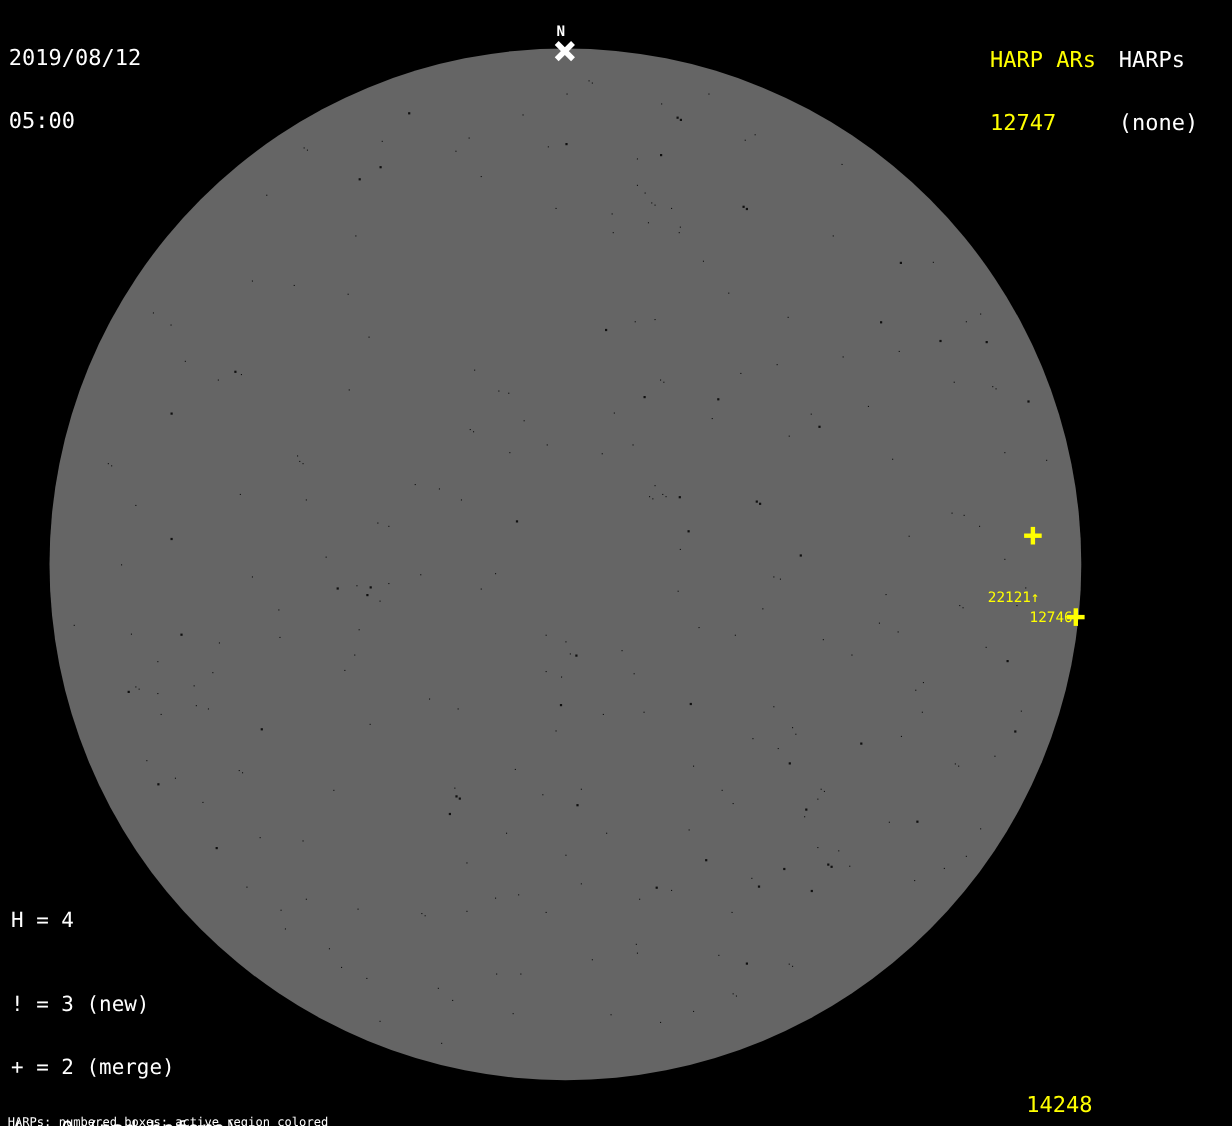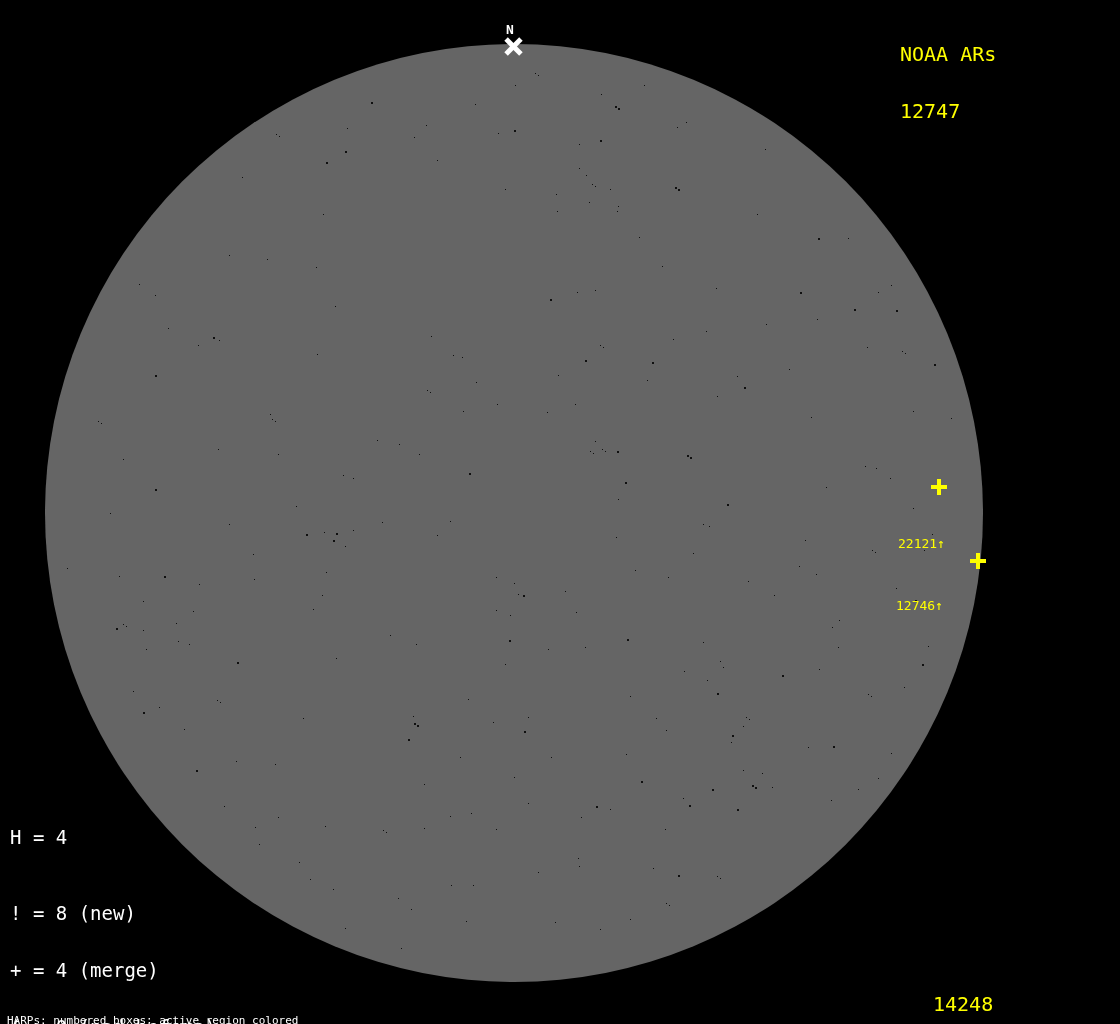--- a/index.html
+++ b/index.html
@@ -43,52 +43,58 @@
 
   <div id="sun-disk"></div>
 
   <div id="north-n" class="abs">N</div>
   <div id="north-x" class="abs">
     <div class="bar r45"></div>
     <div class="bar r135"></div>
   </div>
 
   <div id="title-block" class="abs white">
+    <div>2019/08/12</div>
+    <div>05:00</div>
   </div>
 
   <div id="noaa-col" class="abs yellow">
-    <div>NOAA ARs</div>
+    <div>HARP ARs</div>
     <div>12747</div>
   </div>
 
+  <div id="harp-col" class="abs white">
+    <div>HARPs</div>
+    <div>(none)</div>
+  </div>
 
   <div id="legend-h" class="abs white">H = 4</div>
 
   <div id="legend-entries" class="abs white">
-    <div>! = 8 (new)</div>
-    <div>+ = 4 (merge)</div>
+    <div>! = 3 (new)</div>
+    <div>+ = 2 (merge)</div>
     <div>( = 0 (pad before)</div>
     
     
     
   </div>
 
   <div id="footnotes" class="abs white">
     <div>HARPs: numbered boxes; active region colored</div>
     
   </div>
 
   <div id="bottom-right-ar" class="abs yellow">14248</div>
 
 <div class="cross-h" style="left: 931px; top: 485px; width: 16px; height: 4px;"></div>
     <div class="cross-v" style="left: 937px; top: 479px; width: 4px; height: 16px;"></div>
     <div class="ar-label" style="left: 898px; top: 537px;">22121↑</div>
     <div class="cross-h" style="left: 970px; top: 559px; width: 16px; height: 4px;"></div>
     <div class="cross-v" style="left: 976px; top: 553px; width: 4px; height: 16px;"></div>
-    <div class="ar-label" style="left: 896px; top: 555px; margin-top: 44px;">12746↑</div>
+    <div class="ar-label" style="left: 936px; top: 555px;">12746↑</div>
     <div class="speck" style="left: 353px; top: 530px; width: 1px; height: 1px;"></div>
     <div class="speck" style="left: 176px; top: 623px; width: 1px; height: 1px;"></div>
     <div class="speck" style="left: 924px; top: 550px; width: 1px; height: 1px;"></div>
     <div class="speck" style="left: 595px; top: 441px; width: 1px; height: 1px;"></div>
     <div class="speck" style="left: 345px; top: 546px; width: 1px; height: 1px;"></div>
     <div class="speck" style="left: 322px; top: 595px; width: 1px; height: 1px;"></div>
     <div class="speck" style="left: 913px; top: 508px; width: 1px; height: 1px;"></div>
     <div class="speck" style="left: 596px; top: 806px; width: 2px; height: 2px;"></div>
     <div class="speck" style="left: 644px; top: 85px; width: 1px; height: 1px;"></div>
     <div class="speck" style="left: 737px; top: 376px; width: 1px; height: 1px;"></div>

